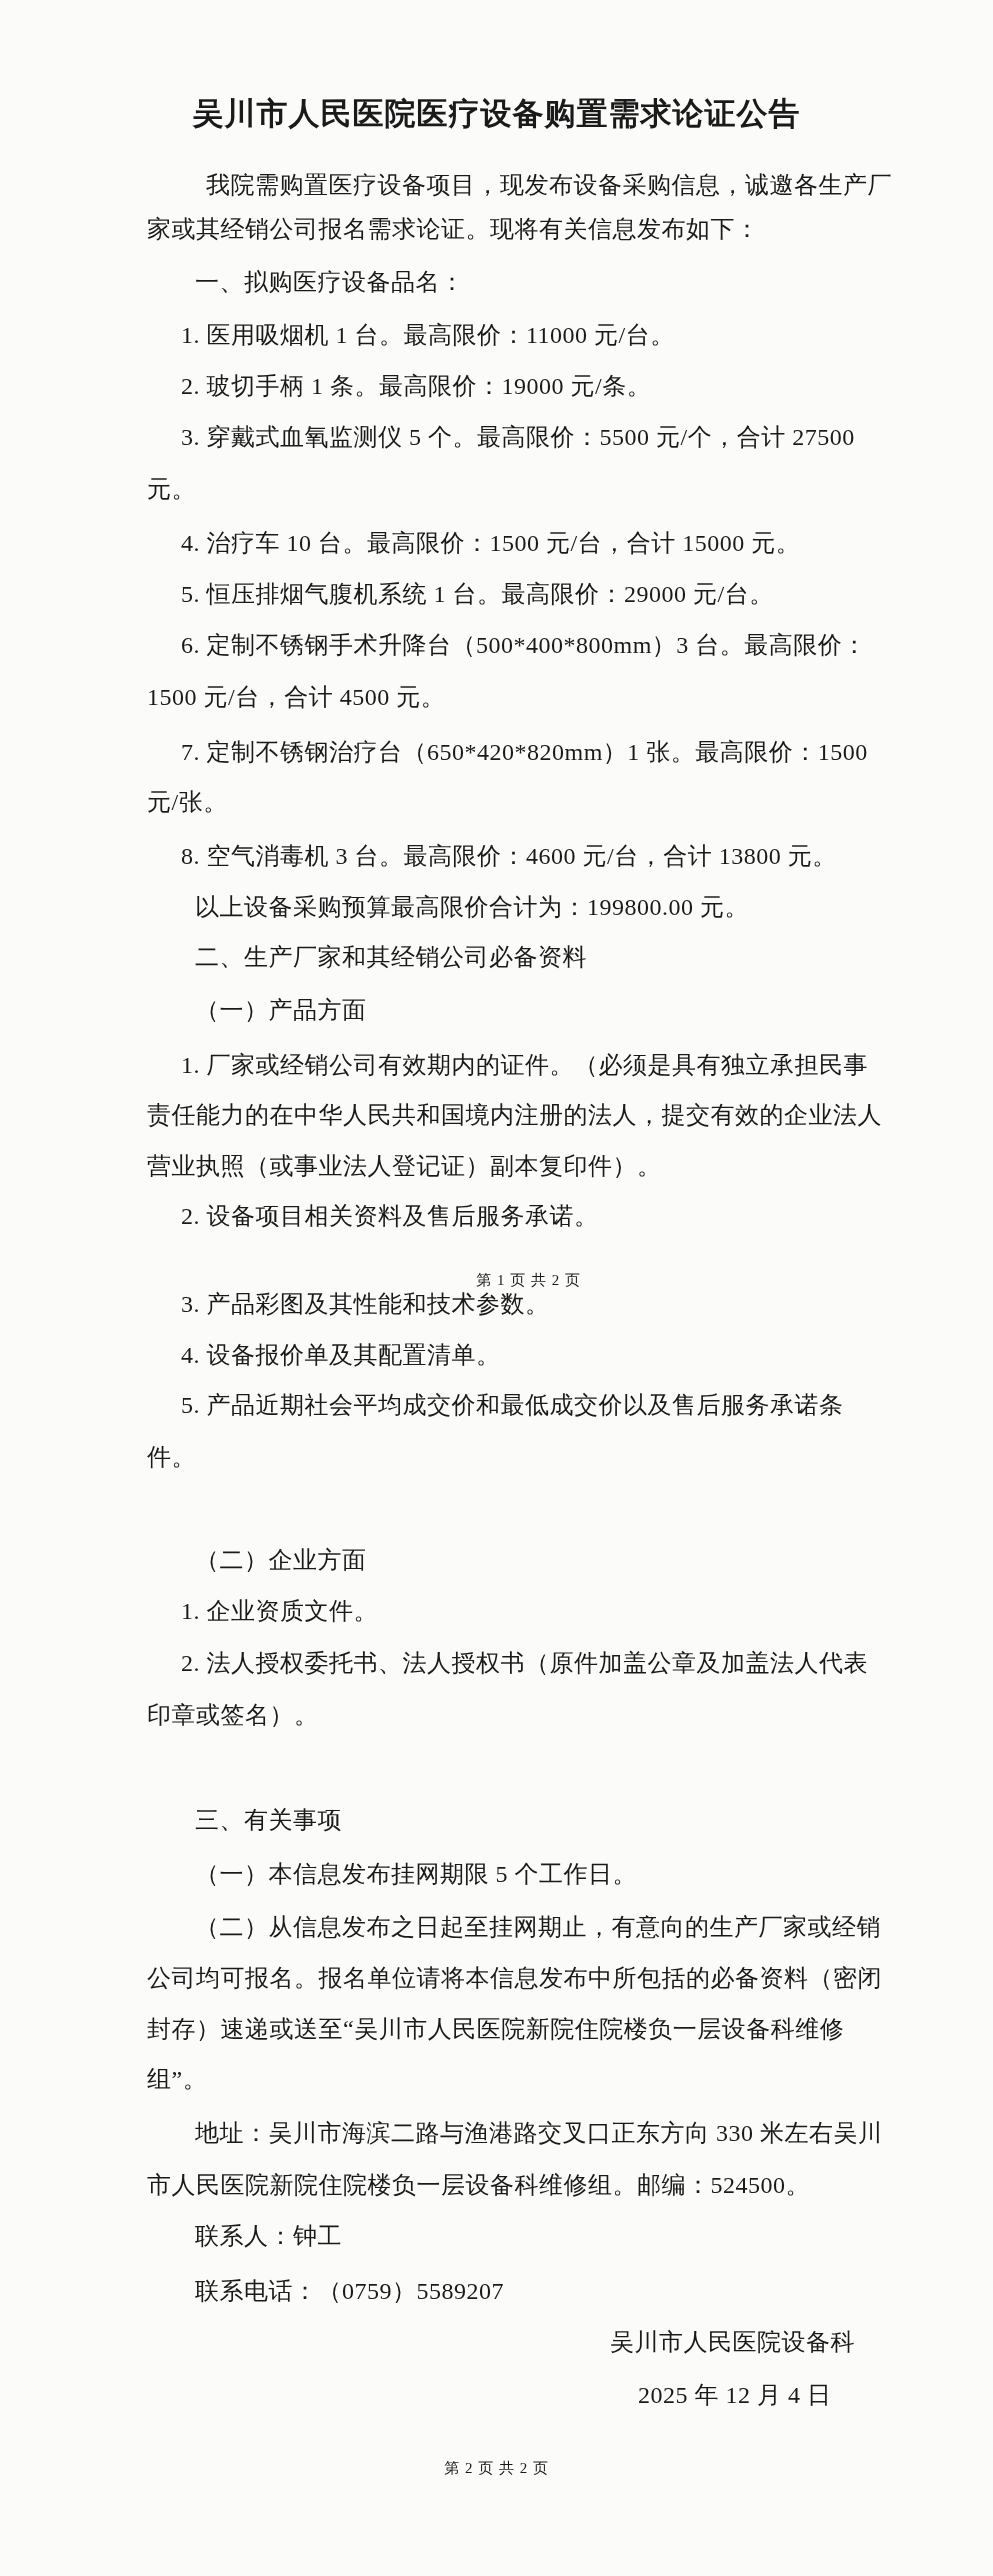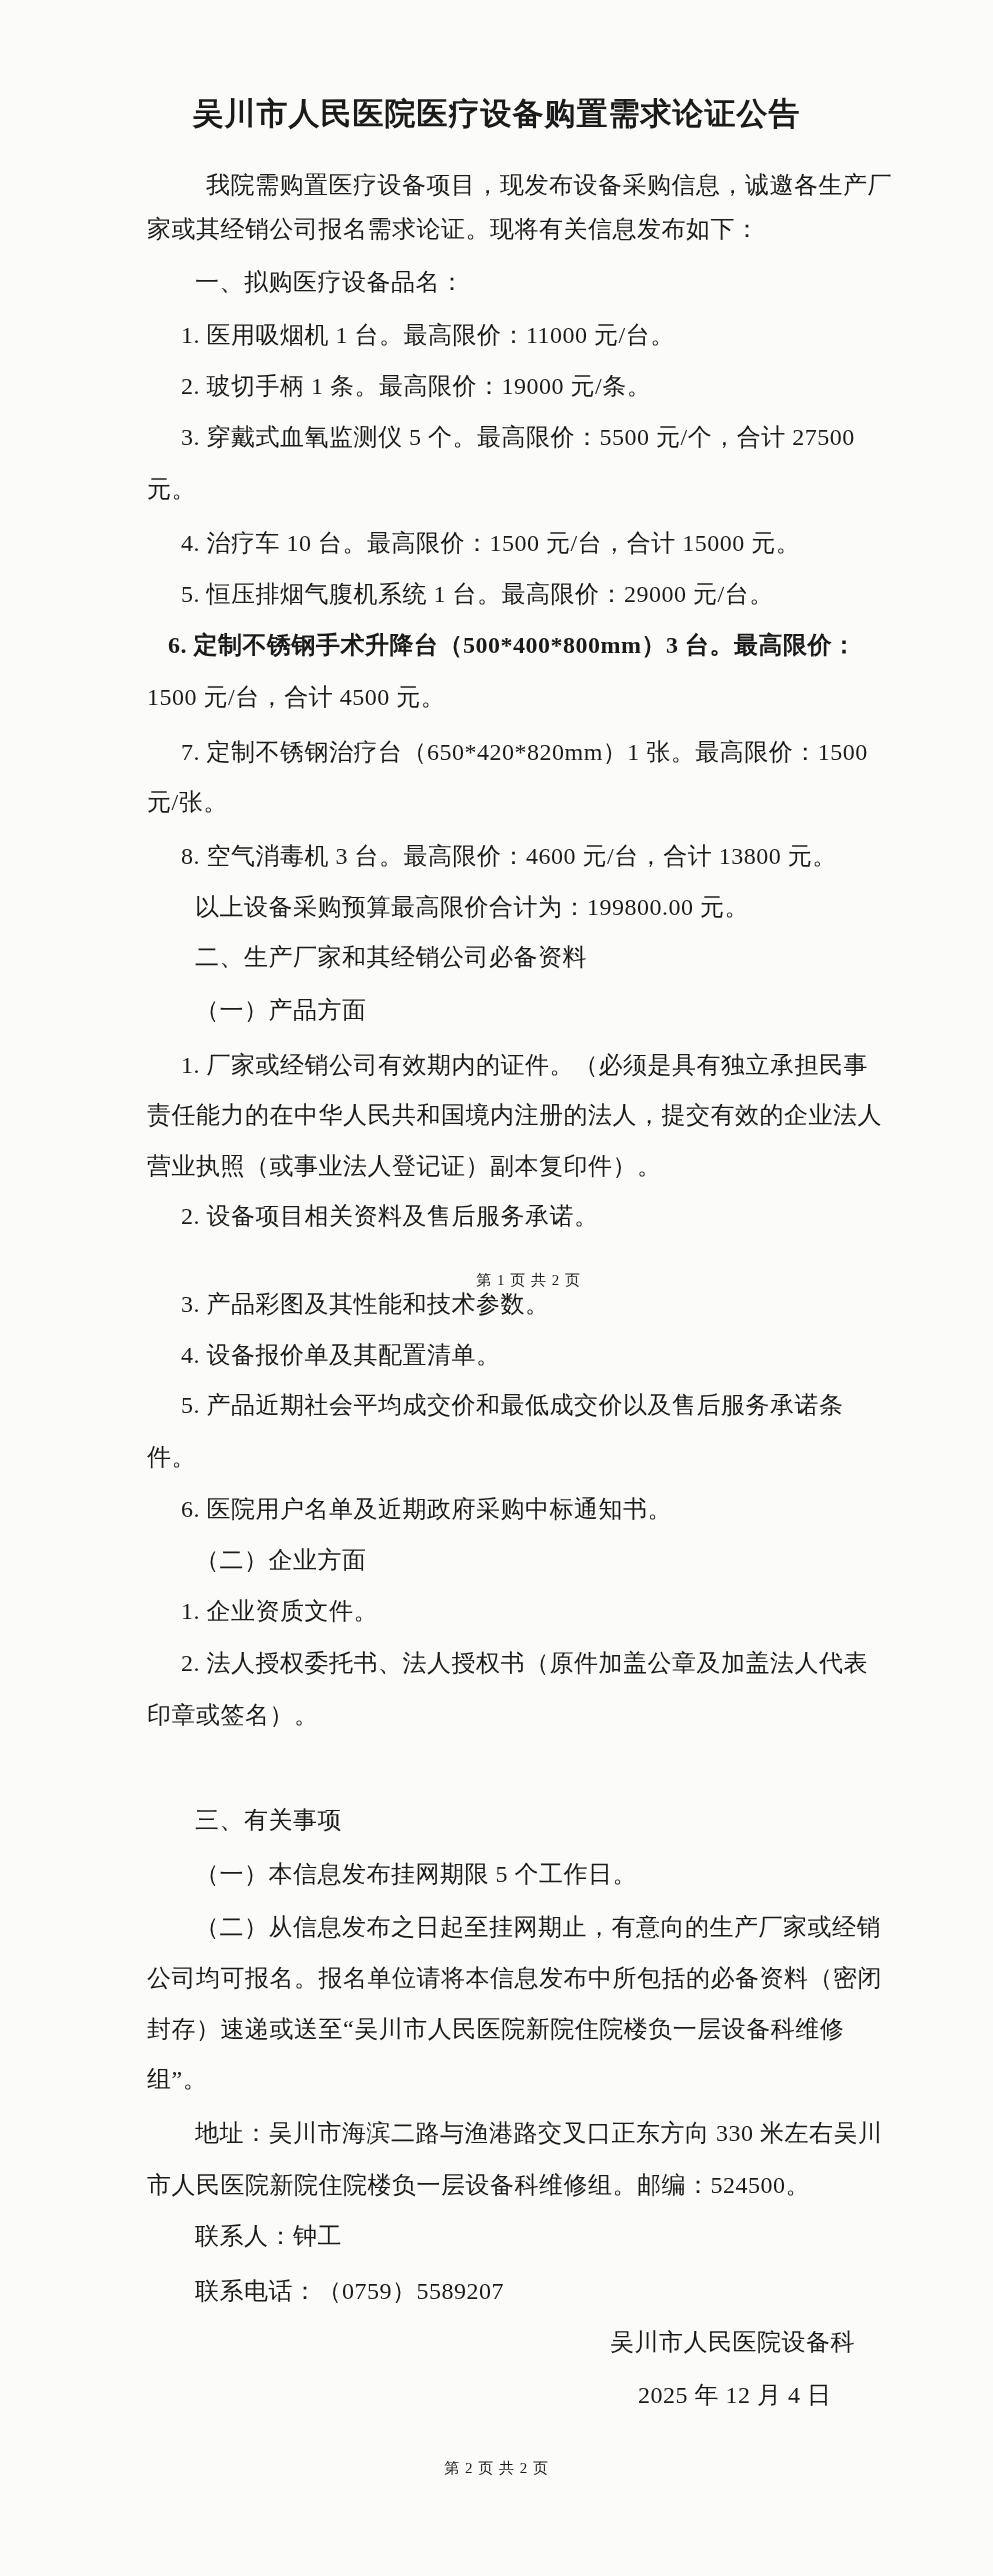--- a/index.html
+++ b/index.html
@@ -47,37 +47,36 @@
     <div class="line title center" style="top: 114px;">吴川市人民医院医疗设备购置需求论证公告</div>
     <div class="line body" style="left: 195px; top: 185px; margin-left: 11px;">我院需购置医疗设备项目，现发布设备采购信息，诚邀各生产厂</div>
     <div class="line body" style="left: 147px; top: 229px;">家或其经销公司报名需求论证。现将有关信息发布如下：</div>
     <div class="line body" style="left: 195px; top: 282px;">一、拟购医疗设备品名：</div>
     <div class="line body" style="left: 181px; top: 335px;">1. 医用吸烟机 1 台。最高限价：11000 元/台。</div>
     <div class="line body" style="left: 181px; top: 386px;">2. 玻切手柄 1 条。最高限价：19000 元/条。</div>
     <div class="line body" style="left: 181px; top: 437px;">3. 穿戴式血氧监测仪 5 个。最高限价：5500 元/个，合计 27500</div>
     <div class="line body" style="left: 147px; top: 489px;">元。</div>
     <div class="line body" style="left: 181px; top: 543px;">4. 治疗车 10 台。最高限价：1500 元/台，合计 15000 元。</div>
     <div class="line body" style="left: 181px; top: 594px;">5. 恒压排烟气腹机系统 1 台。最高限价：29000 元/台。</div>
-    <div class="line body" style="left: 168px; top: 645px; font-weight: bold;">6. 定制不锈钢手术升降台（500*400*800mm）3 台。最高限价：</div>
+    <div class="line body" style="left: 181px; top: 645px;">6. 定制不锈钢手术升降台（500*400*800mm）3 台。最高限价：</div>
     <div class="line body" style="left: 147px; top: 697px;">1500 元/台，合计 4500 元。</div>
     <div class="line body" style="left: 181px; top: 752px;">7. 定制不锈钢治疗台（650*420*820mm）1 张。最高限价：1500</div>
     <div class="line body" style="left: 147px; top: 802px;">元/张。</div>
     <div class="line body" style="left: 181px; top: 856px;">8. 空气消毒机 3 台。最高限价：4600 元/台，合计 13800 元。</div>
     <div class="line body" style="left: 195px; top: 907px;">以上设备采购预算最高限价合计为：199800.00 元。</div>
     <div class="line body" style="left: 195px; top: 957px;">二、生产厂家和其经销公司必备资料</div>
     <div class="line body" style="left: 195px; top: 1010px;">（一）产品方面</div>
     <div class="line body" style="left: 181px; top: 1065px;">1. 厂家或经销公司有效期内的证件。（必须是具有独立承担民事</div>
     <div class="line body" style="left: 147px; top: 1115px;">责任能力的在中华人民共和国境内注册的法人，提交有效的企业法人</div>
     <div class="line body" style="left: 147px; top: 1166px;">营业执照（或事业法人登记证）副本复印件）。</div>
     <div class="line body" style="left: 181px; top: 1216px;">2. 设备项目相关资料及售后服务承诺。</div>
     <div class="line body" style="left: 181px; top: 1304px;">3. 产品彩图及其性能和技术参数。</div>
     <div class="line body" style="left: 181px; top: 1355px;">4. 设备报价单及其配置清单。</div>
     <div class="line body" style="left: 181px; top: 1405px;">5. 产品近期社会平均成交价和最低成交价以及售后服务承诺条</div>
     <div class="line body" style="left: 147px; top: 1457px;">件。</div>
-    <div class="line body" style="left: 181px; top: 1509px;">6. 医院用户名单及近期政府采购中标通知书。</div>
     <div class="line body" style="left: 195px; top: 1560px;">（二）企业方面</div>
     <div class="line body" style="left: 181px; top: 1611px;">1. 企业资质文件。</div>
     <div class="line body" style="left: 181px; top: 1663px;">2. 法人授权委托书、法人授权书（原件加盖公章及加盖法人代表</div>
     <div class="line body" style="left: 147px; top: 1715px;">印章或签名）。</div>
     <div class="line body" style="left: 195px; top: 1820px;">三、有关事项</div>
     <div class="line body" style="left: 195px; top: 1874px;">（一）本信息发布挂网期限 5 个工作日。</div>
     <div class="line body" style="left: 195px; top: 1927px;">（二）从信息发布之日起至挂网期止，有意向的生产厂家或经销</div>
     <div class="line body" style="left: 147px; top: 1978px;">公司均可报名。报名单位请将本信息发布中所包括的必备资料（密闭</div>
     <div class="line body" style="left: 147px; top: 2029px;">封存）速递或送至“吴川市人民医院新院住院楼负一层设备科维修</div>
     <div class="line body" style="left: 147px; top: 2079px;">组”。</div>

